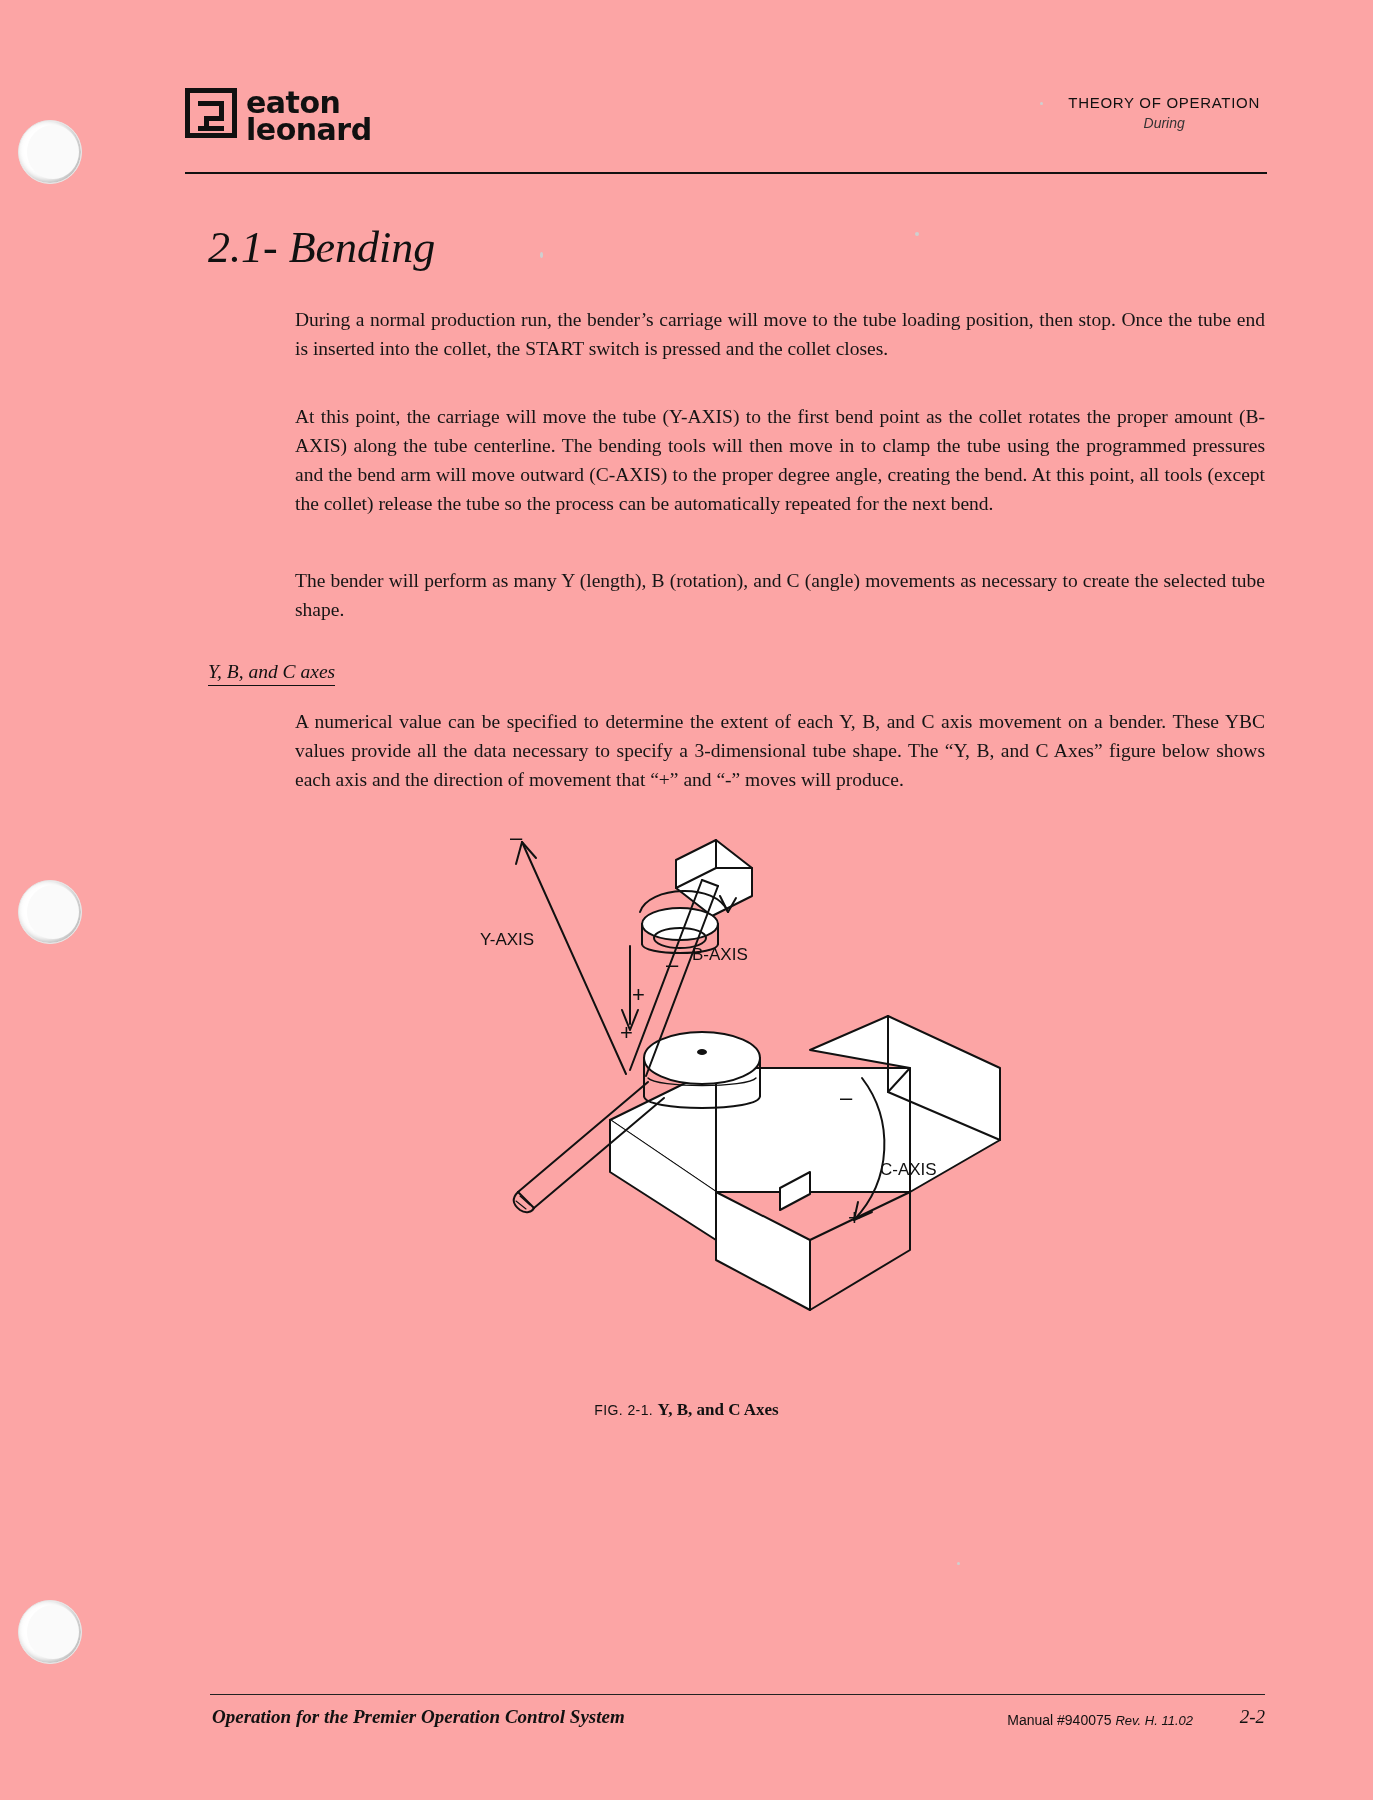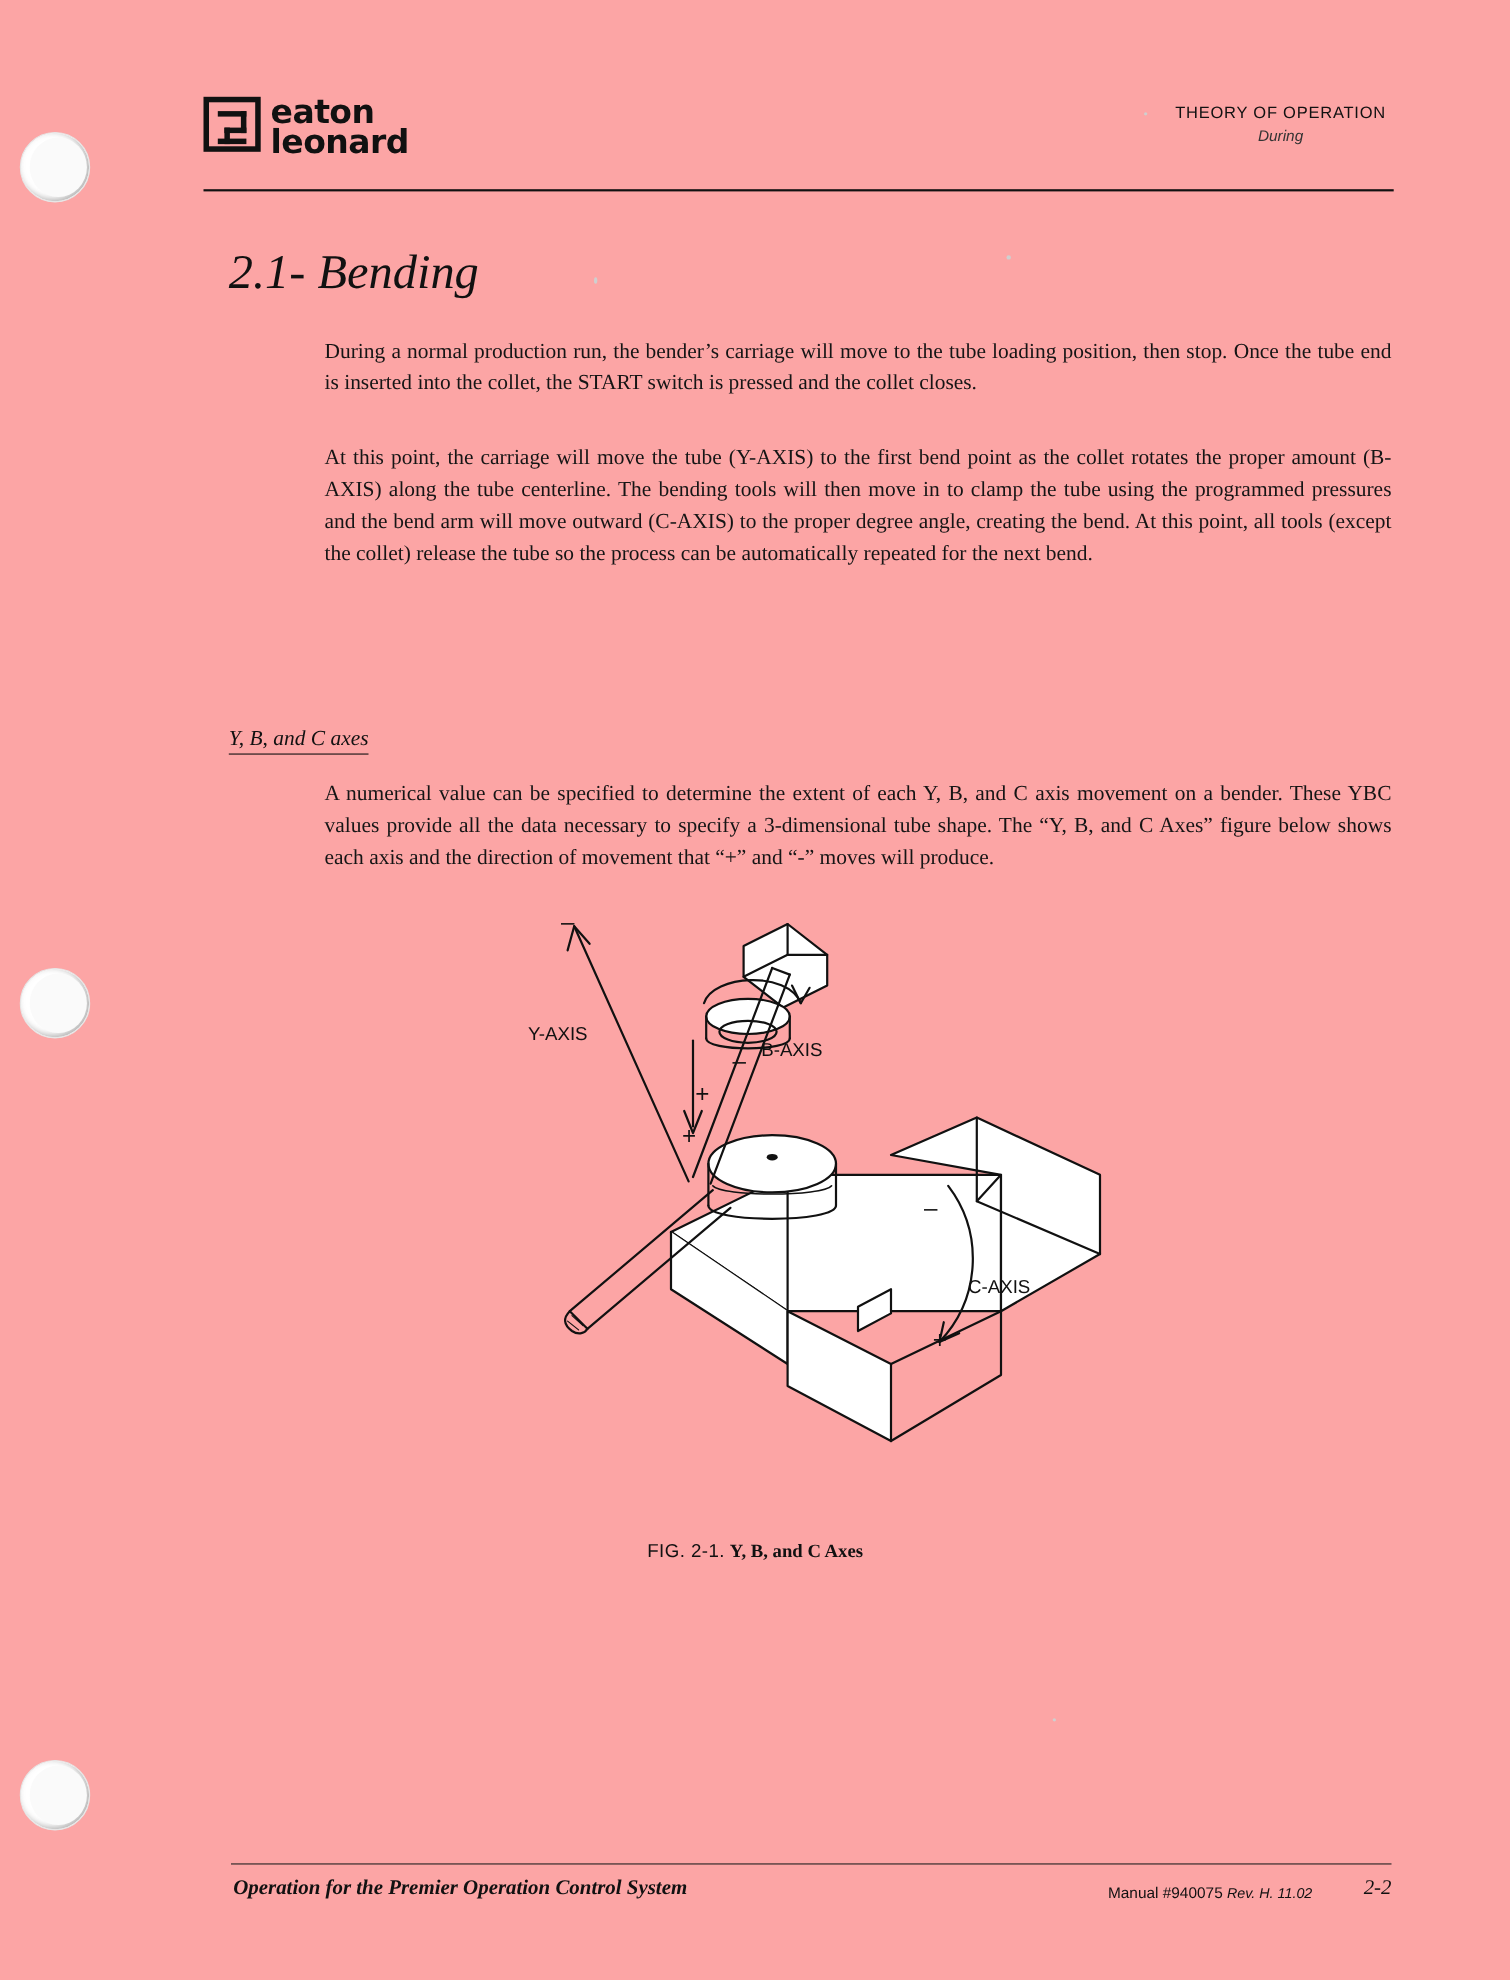--- a/index.html
+++ b/index.html
@@ -155,21 +155,21 @@
     position: absolute;
     left: 0;
     top: 1400px;
     width: 1373px;
     text-align: center;
     font-size: 17px;
     color: #111;
   }
   #fig-caption .fignum {
     font-family: "Liberation Sans", sans-serif;
-    font-size: 17px;
+    font-size: 14px;
     letter-spacing: 0.4px;
   }
   #fig-caption .figname {
     font-weight: bold;
   }
 
   .axis-label {
     position: absolute;
     font-family: "Liberation Sans", sans-serif;
     font-size: 17px;
@@ -263,20 +263,21 @@
       <div id="header-title">THEORY OF OPERATION</div>
       <div id="header-sub">During</div>
     </div>
   </div>
   <div id="header-rule"></div>
 
   <div id="section-title">2.1- Bending</div>
 
   <div class="para" id="p1">During a normal production run, the bender’s carriage will move to the tube loading position, then stop. Once the tube end is inserted into the collet, the START switch is pressed and the collet closes.</div>
   <div class="para" id="p2">At this point, the carriage will move the tube (Y-AXIS) to the first bend point as the collet rotates the proper amount (B-AXIS) along the tube centerline. The bending tools will then move in to clamp the tube using the programmed pressures and the bend arm will move outward (C-AXIS) to the proper degree angle, creating the bend. At this point, all tools (except the collet) release the tube so the process can be automatically repeated for the next bend.</div>
+  <div class="para" id="p3">The bender will perform as many Y (length), B (rotation), and C (angle) movements as necessary to create the selected tube shape.</div>
 
   <div id="subhead">Y, B, and C axes</div>
   <div class="para" id="p4">A numerical value can be specified to determine the extent of each Y, B, and C axis movement on a bender. These YBC values provide all the data necessary to specify a 3-dimensional tube shape. The “Y, B, and C Axes” figure below shows each axis and the direction of movement that “+” and “-” moves will produce.</div>
 
   <div id="figure">
     <svg width="620" height="520" viewBox="0 0 620 520">
       <g fill="none" stroke="#111" stroke-width="2" stroke-linejoin="round" stroke-linecap="round">
 
         <path d="M130 300 L236 248 L430 248 L430 372 L236 372 Z" fill="#ffffff"></path>
         <path d="M236 248 L236 372"></path>

